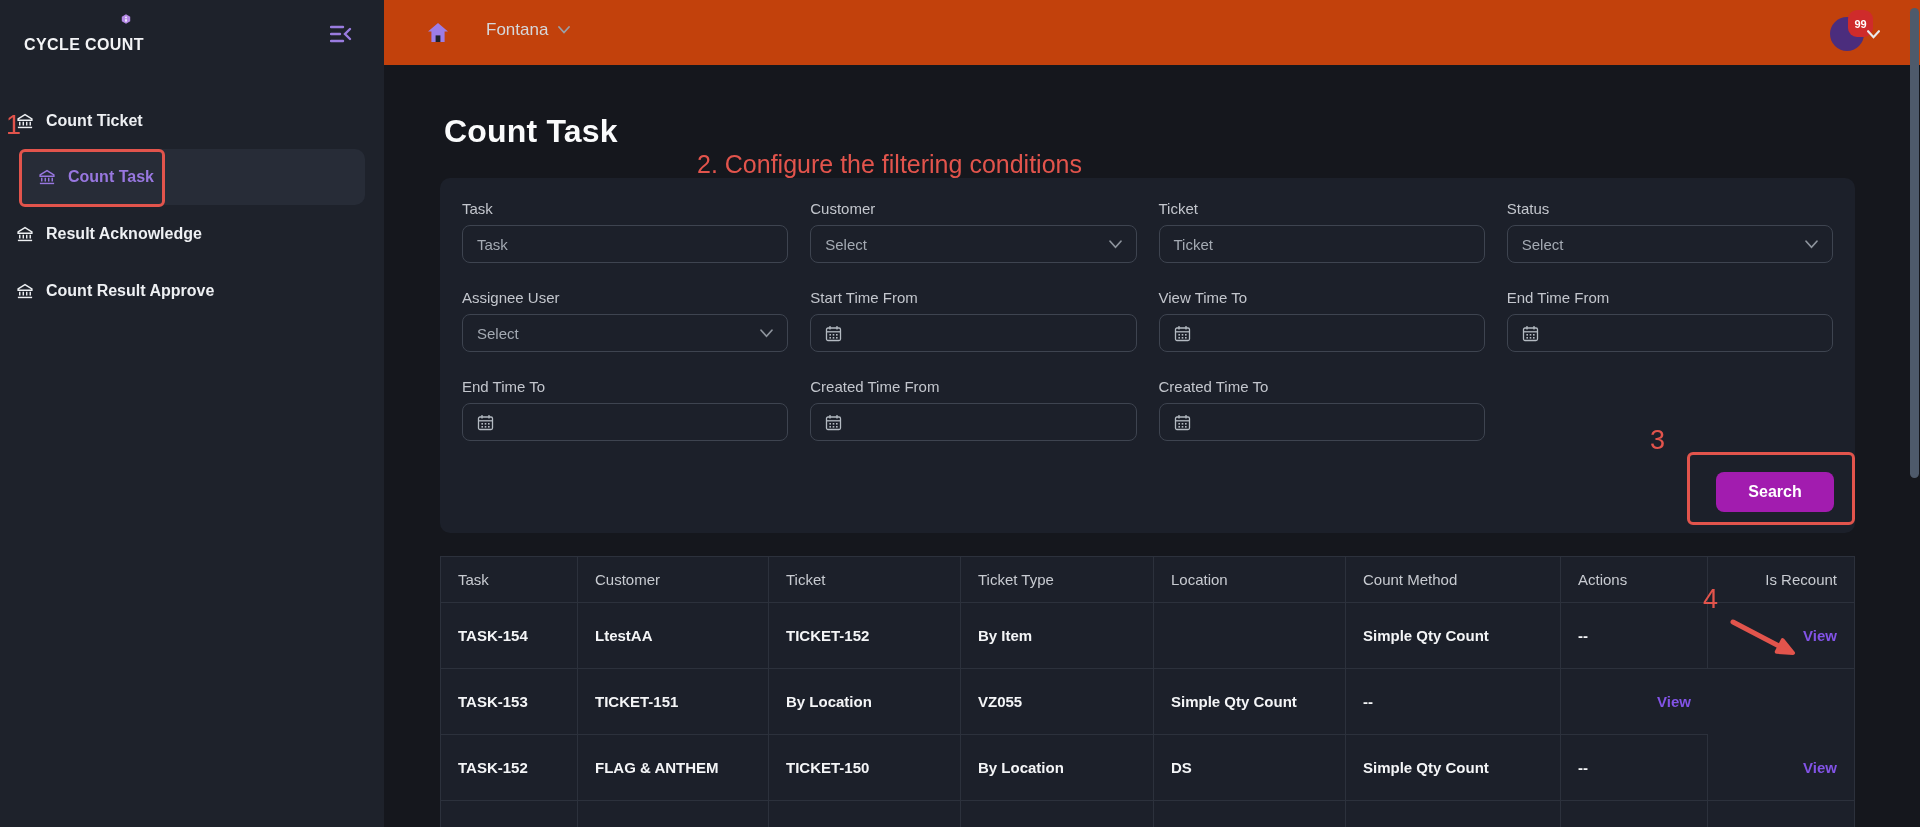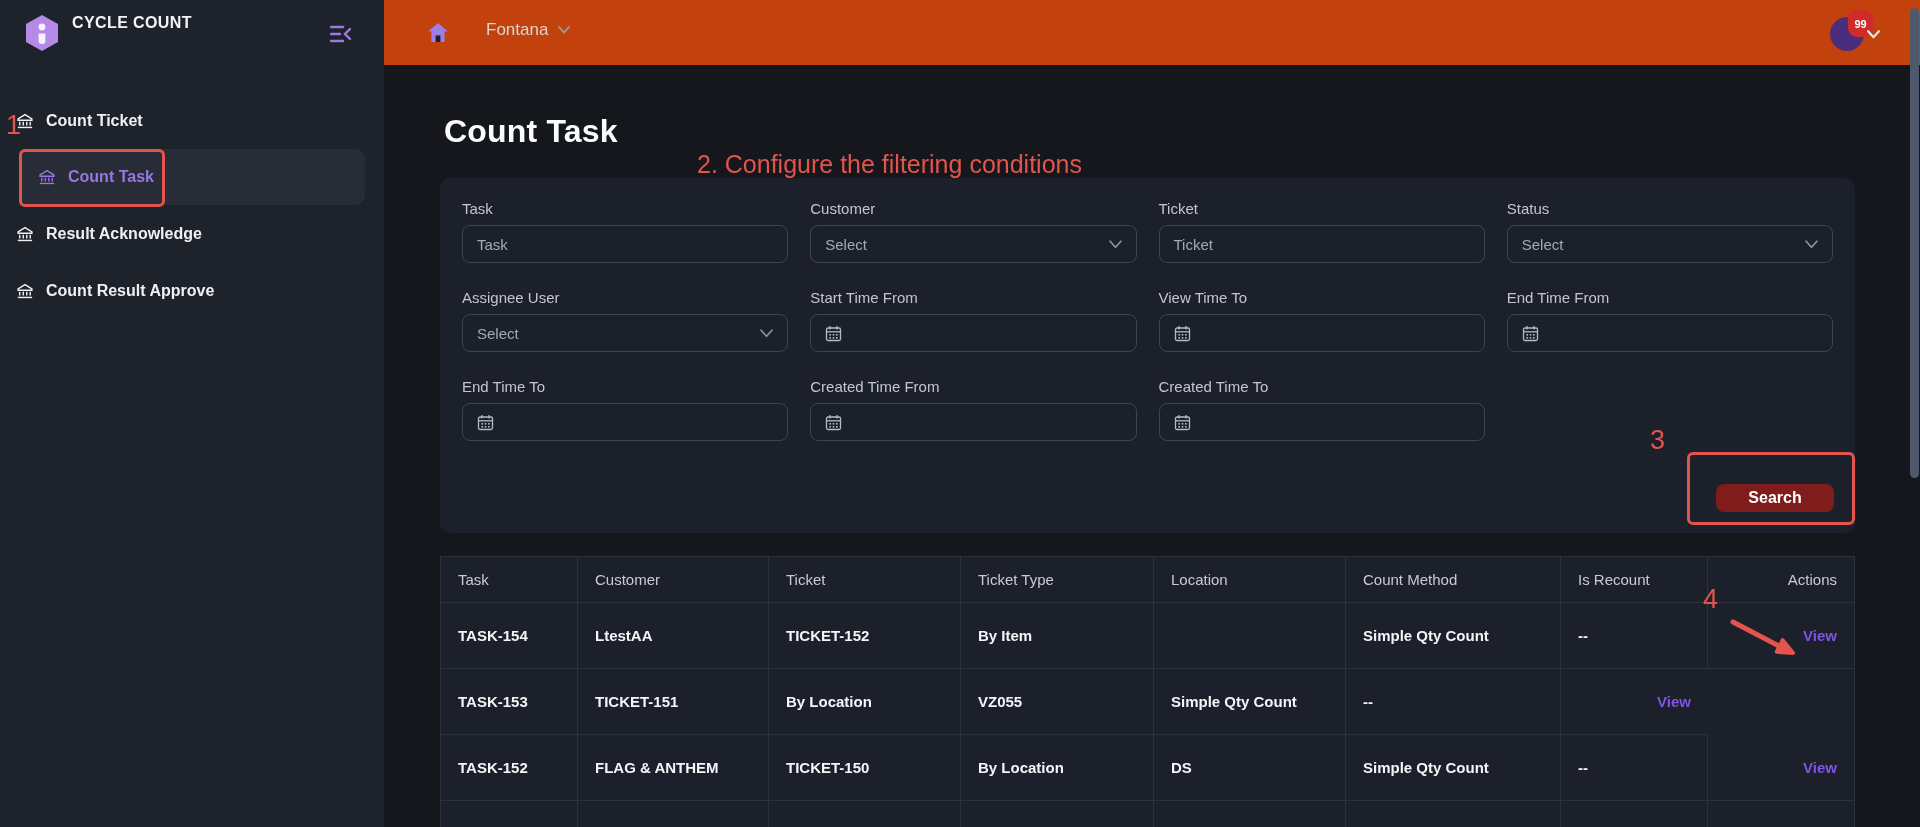--- a/index.html
+++ b/index.html
@@ -2,21 +2,21 @@
 <html><head>
 <meta charset="utf-8">
 <style>
   * { margin:0; padding:0; box-sizing:border-box; }
   html,body { width:1920px; height:827px; overflow:hidden; background:#15171d;
     font-family:"Liberation Sans", sans-serif; }
   .app { position:relative; width:1920px; height:827px; background:#15171d; overflow:hidden; }
 
   
   .sidebar { position:absolute; left:0; top:0; width:384px; height:827px; background:#1e222b; z-index:2; }
-  .logo-row { position:absolute; left:24px; top:14px; height:40px; display:flex; align-items:flex-start; gap:12px; }
+  .logo-row { position:absolute; left:24px; top:14px; height:40px; display:flex; align-items:flex-end; gap:12px;flex-direction:column; }
   .logo-hex { width:36px; height:38px; }
   .brand { color:#f3f4f6; font-size:16px; font-weight:800; letter-spacing:.4px; }
   .collapse-btn { position:absolute; left:330px; top:24px; width:22px; height:20px; cursor:pointer; }
   .menu { position:absolute; left:0; top:92px; width:384px; }
   .menu-item { position:relative; height:57px; display:flex; align-items:center; padding-left:16px; gap:12px;
     color:#eef0f3; font-size:16px; font-weight:600; cursor:pointer; }
   .menu-item .mi-icon { width:18px; height:18px; color:#eef0f3; flex:0 0 18px; }
   .menu-item.active { background:#272c37; border-radius:10px; margin:0 19px; padding-left:19px; height:56px; }
   .menu-item.active, .menu-item.active .mi-icon { color:#9877e0; }
 
@@ -40,21 +40,21 @@
     padding:22px 22px 0 22px; }
   .filter-grid { display:grid; grid-template-columns:repeat(4,1fr); column-gap:22px; row-gap:26px; }
   .f-label { color:#c3c6cd; font-size:15px; margin-bottom:8px; }
   .control { height:38px; border:1px solid #3e4450; border-radius:8px; display:flex; align-items:center;
     padding:0 14px; gap:10px; color:#a4aab3; font-size:15px; background:#1c202a; cursor:text; }
   .control.select, .control.date { cursor:pointer; }
   .control .ph { flex:1; color:#a4aab3; }
   .control .sel-chev { width:13px; height:9px; flex:0 0 13px; }
   .cal-ic { width:17px; height:17px; flex:0 0 17px; }
   .search-row { position:absolute; right:21px; bottom:21px; }
-  .search-btn { width:118px; height:28px; background:#7f1d1d; color:#fff; border:none; border-radius:8px;
+  .search-btn { width:118px; height:40px; background:#a21caf; color:#fff; border:none; border-radius:8px;
     font-size:16px; font-weight:700; font-family:"Liberation Sans",sans-serif; cursor:pointer; }
 
   
   .tbl { position:absolute; left:56px; top:491px; width:1415px; border:1px solid #2c313c; background:#1c202a; }
   .t-row { display:grid; grid-template-columns:137px 191px 192px 193px 192px 215px 147px 146px; }
   .t-cell { border-right:1px solid #2c313c; border-bottom:1px solid #2c313c; display:flex; align-items:center;
     padding:0 17px; color:#f4f5f7; font-size:15px; font-weight:600; line-height:21px; }
   .t-cell:last-child { border-right:none; justify-content:flex-end; }
   .t-head .t-cell { height:46px; color:#c8cbd1; font-weight:500; }
   .t-body .t-cell { height:66px; }
@@ -335,22 +335,22 @@
     </div>
 
     <div class="tbl">
       <div class="t-row t-head">
         <div class="t-cell">Task</div>
         <div class="t-cell">Customer</div>
         <div class="t-cell">Ticket</div>
         <div class="t-cell">Ticket Type</div>
         <div class="t-cell">Location</div>
         <div class="t-cell">Count Method</div>
+        <div class="t-cell">Actions</div>
         <div class="t-cell">Is Recount</div>
-        <div class="t-cell">Actions</div>
       </div>
       <div class="t-body">
         <div class="t-row">
           <div class="t-cell">TASK-154</div>
           <div class="t-cell">LtestAA</div>
           <div class="t-cell">TICKET-152</div>
           <div class="t-cell">By Item</div>
           <div class="t-cell"></div>
           <div class="t-cell">Simple Qty Count</div>
           <div class="t-cell">--</div>

